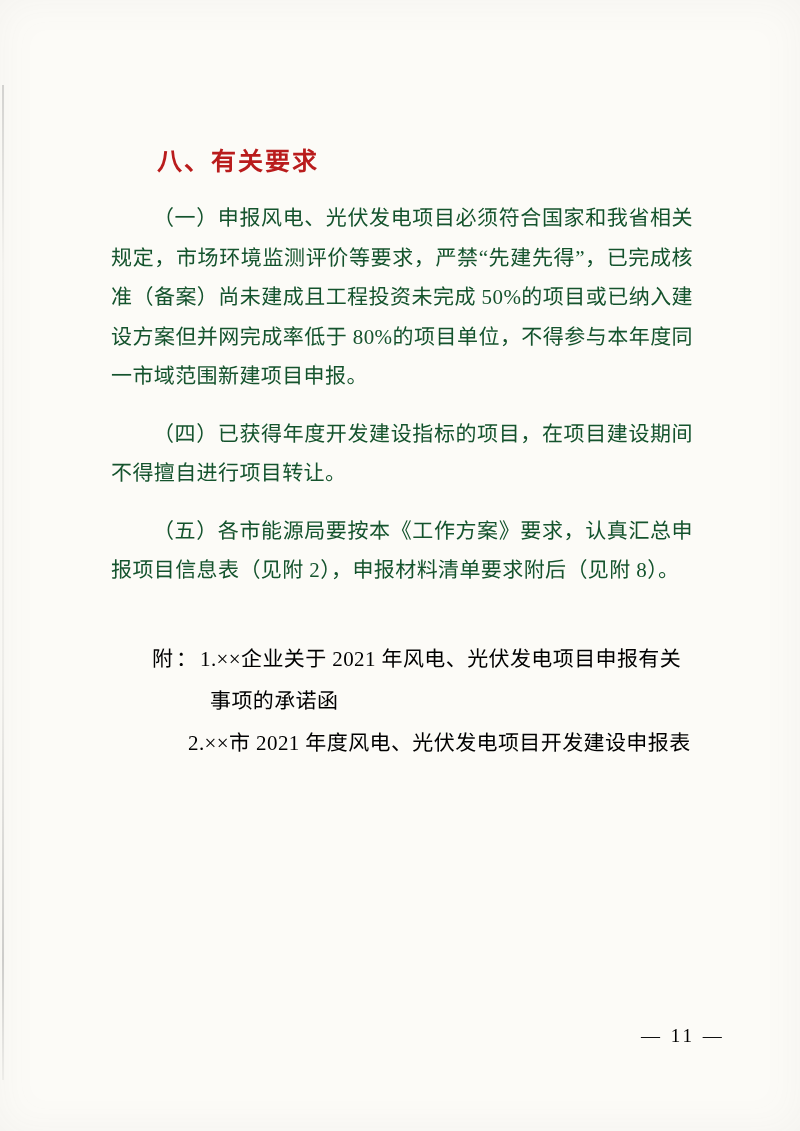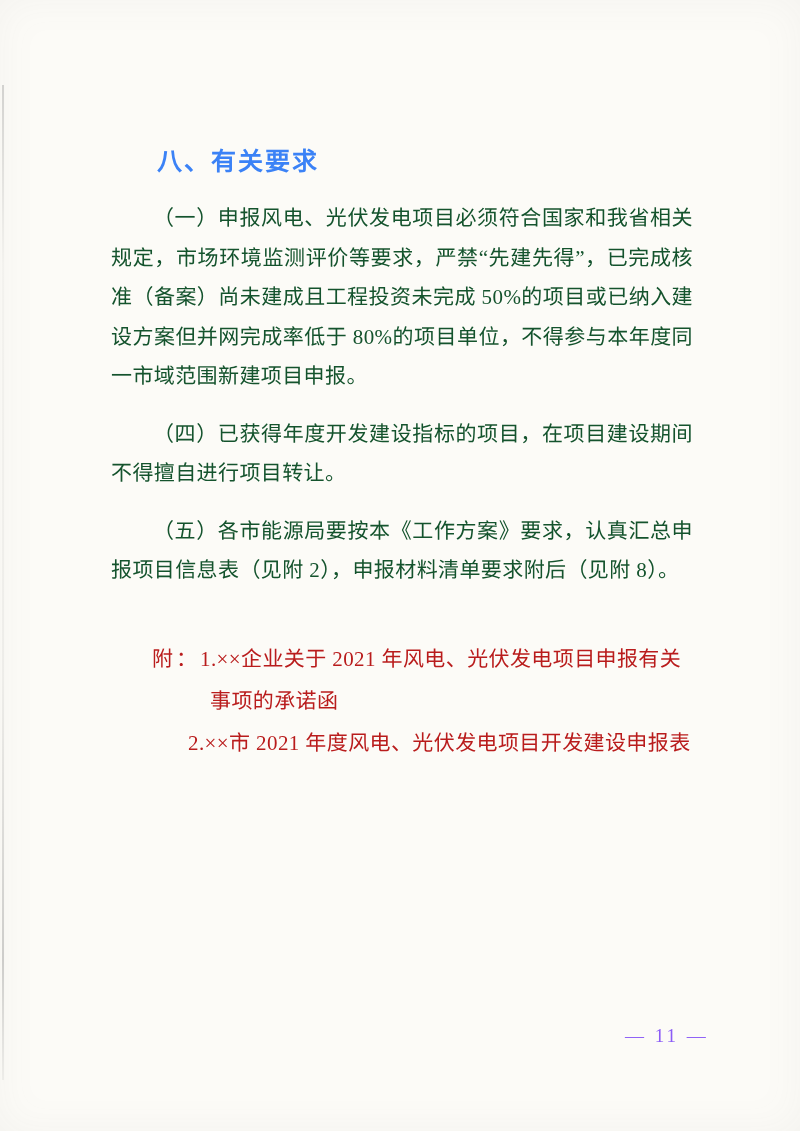--- a/index.html
+++ b/index.html
@@ -41,55 +41,55 @@
     top: 141px;
     width: 618px;
   }
   .heading {
     margin: 0 0 9px 0;
     font-family: "Liberation Sans", "DejaVu Sans", sans-serif;
     font-weight: bold;
     font-size: 25px;
     line-height: 40px;
     letter-spacing: 2px;
-    color: #3b82f6;
+    color: #b91c1c;
     text-indent: 64px;
   }
   .para {
     margin: 18px;
     font-size: 21px;
     line-height: 39.5px;
     text-align: justify;
     text-indent: 2em;
     letter-spacing: 0.4px;
     color: #14532d;
   }
   .attachments {
     margin-top: 47px;
     font-size: 21px;
     letter-spacing: 0.4px;
-    color: #b91c1c;
+    color: #000000;
   }
   .att-row {
     line-height: 42px;
     white-space: nowrap;
   }
   .att-row.first { padding-left: 59px; }
   .att-row.cont  { padding-left: 117px; }
   .att-row.item2 { padding-left: 95px; }
   .att-row.item3 { padding-left: 90px; }
   .att-label { letter-spacing: 3px; }
   .page-number {
     position: absolute;
     top: 1022px;
-    left: 625px;
+    left: 641px;
     font-size: 19px;
     line-height: 28px;
     letter-spacing: 3px;
-    color: #8b5cf6;
+    color: #000000;
     white-space: pre;
   }
 </style>
 </head>
 <body>
 
 <div class="page">
   <div class="scan-edge"></div>
 
   <div class="content">

